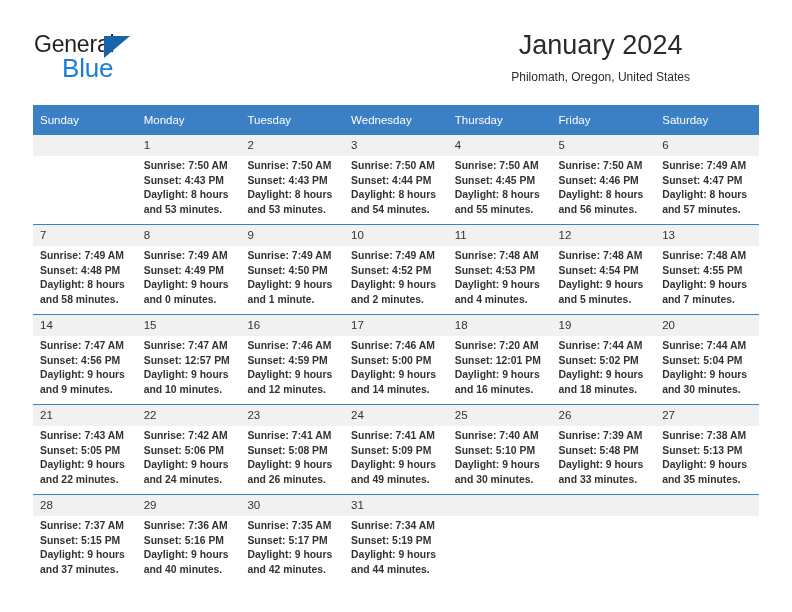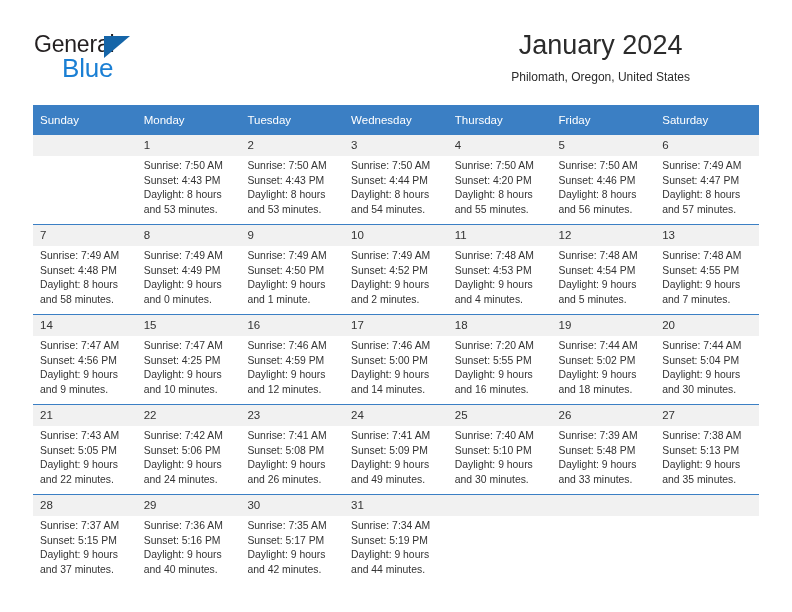--- a/index.html
+++ b/index.html
@@ -124,20 +124,21 @@
     line-height: 13px;
   }
   .daynum.empty {
     color: transparent;
   }
   .dayinfo {
     padding: 3px 6px 0 7px;
     font-size: 10.4px;
     line-height: 14.6px;
     color: #333333;
+    font-weight: bold;
   }
   .dayinfo div {
     white-space: nowrap;
   }
   td.blank .daynum {
     background: #f1f1f1;
   }
 </style>
 </head>
 <body>
@@ -200,21 +201,21 @@
               <div>Sunrise: 7:50 AM</div>
               <div>Sunset: 4:44 PM</div>
               <div>Daylight: 8 hours</div>
               <div>and 54 minutes.</div>
             </div>
           </td>
           <td>
             <div class="daynum">4</div>
             <div class="dayinfo">
               <div>Sunrise: 7:50 AM</div>
-              <div>Sunset: 4:20 PM</div>
+              <div>Sunset: 4:45 PM</div>
               <div>Daylight: 8 hours</div>
               <div>and 55 minutes.</div>
             </div>
           </td>
           <td>
             <div class="daynum">5</div>
             <div class="dayinfo">
               <div>Sunrise: 7:50 AM</div>
               <div>Sunset: 4:46 PM</div>
               <div>Daylight: 8 hours</div>
@@ -303,21 +304,21 @@
               <div>Sunrise: 7:47 AM</div>
               <div>Sunset: 4:56 PM</div>
               <div>Daylight: 9 hours</div>
               <div>and 9 minutes.</div>
             </div>
           </td>
           <td>
             <div class="daynum">15</div>
             <div class="dayinfo">
               <div>Sunrise: 7:47 AM</div>
-              <div>Sunset: 4:25 PM</div>
+              <div>Sunset: 12:57 PM</div>
               <div>Daylight: 9 hours</div>
               <div>and 10 minutes.</div>
             </div>
           </td>
           <td>
             <div class="daynum">16</div>
             <div class="dayinfo">
               <div>Sunrise: 7:46 AM</div>
               <div>Sunset: 4:59 PM</div>
               <div>Daylight: 9 hours</div>
@@ -330,21 +331,21 @@
               <div>Sunrise: 7:46 AM</div>
               <div>Sunset: 5:00 PM</div>
               <div>Daylight: 9 hours</div>
               <div>and 14 minutes.</div>
             </div>
           </td>
           <td>
             <div class="daynum">18</div>
             <div class="dayinfo">
               <div>Sunrise: 7:20 AM</div>
-              <div>Sunset: 5:55 PM</div>
+              <div>Sunset: 12:01 PM</div>
               <div>Daylight: 9 hours</div>
               <div>and 16 minutes.</div>
             </div>
           </td>
           <td>
             <div class="daynum">19</div>
             <div class="dayinfo">
               <div>Sunrise: 7:44 AM</div>
               <div>Sunset: 5:02 PM</div>
               <div>Daylight: 9 hours</div>

